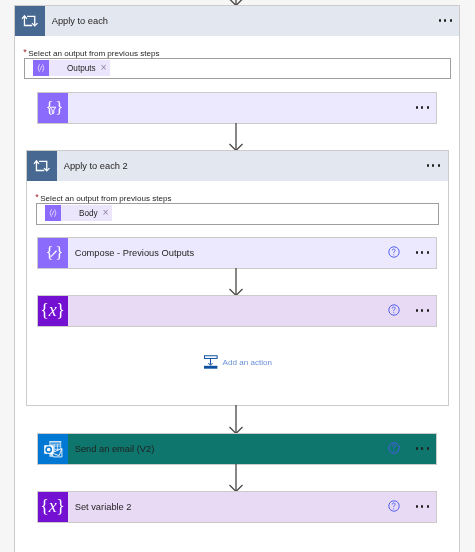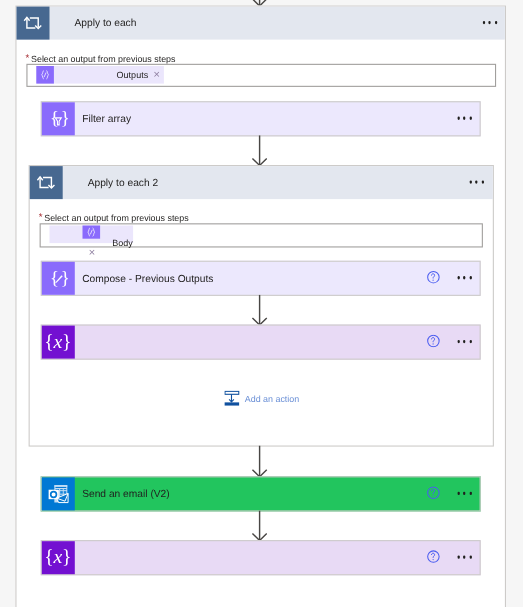--- a/index.html
+++ b/index.html
@@ -7,21 +7,21 @@
   body{width:475px;height:552px;overflow:hidden;background:#f6f6f6;
        font-family:"Liberation Sans",sans-serif;}
   .canvas{position:absolute;left:0;top:0;width:475px;height:552px;}
 
   
   .scope{position:absolute;box-sizing:border-box;background:#fff;border:1px solid #cdcbc9;}
   .scope-head{position:absolute;left:0;top:0;right:0;height:30px;background:#e3e7ef;}
   .scope-ic{position:absolute;left:0;top:0;width:30px;height:30px;background:#476890;
             display:flex;align-items:center;justify-content:center;}
   .scope-ttl{position:absolute;top:0;height:30px;display:flex;align-items:center;
-             font-size:9.3px;color:#201f1e;margin-left:16px;}
+             font-size:9.3px;color:#201f1e;}
 
   
   .card{position:absolute;box-sizing:border-box;border:1px solid #cdcbc9;}
   .card-ic{position:absolute;left:0;top:0;bottom:0;width:30px;
            display:flex;align-items:center;justify-content:center;}
   .braceglyph{font-family:"Liberation Serif",serif;font-size:17px;color:#fff;line-height:1;display:block;position:relative;top:-0.5px;left:1.4px;}
   .bracegap{display:inline-block;width:1.6px;}
   .glyph-overlay{position:absolute;left:4px;top:4.5px;}
   .varglyph{font-family:"Liberation Serif",serif;font-size:18px;color:#fff;line-height:1;display:block;letter-spacing:-0.3px;position:relative;top:-1.5px;left:-0.5px;}
   .varglyph i{font-style:italic;}
@@ -33,21 +33,21 @@
   .dots i{width:2.2px;height:2.2px;border-radius:50%;background:#201f1e;display:block;}
   .help{position:absolute;}
 
   
   .lbl{position:absolute;font-size:8.1px;color:#201f1e;white-space:nowrap;}
   .req{position:absolute;font-size:9px;color:#a4262c;line-height:1;}
   .inputbox{position:absolute;box-sizing:border-box;border:1px solid #a19f9d;background:#fff;}
   .token{position:absolute;display:flex;align-items:center;background:#ebe6fc;height:16px;}
   .token-ic{width:16px;height:16px;min-width:16px;background:#8a6bfc;
             display:flex;align-items:center;justify-content:center;}
-  .token-tx{font-size:8.2px;color:#201f1e;padding-left:18px;margin-left:39px;}
+  .token-tx{font-size:8.2px;color:#201f1e;padding-left:18px;}
   .token-x{font-family:"DejaVu Sans",sans-serif;font-size:8px;color:#8a7a9c;padding:0 3px 0 4.5px;line-height:1;}
 
   
   .arrow{position:absolute;}
 
   
   .addaction{position:absolute;display:flex;align-items:center;}
   .addaction .aa-tx{font-size:8.1px;color:#6a8fd6;padding-left:4.5px;}
   svg{display:block;}
 </style>
@@ -96,21 +96,20 @@
       </div>
     </div>
 
     <div class="card" style="left:22px;top:86px;width:400px;height:32px;background:#ece8fd;">
       <div class="card-ic" style="background:#8a6bfc;">
         <span class="braceglyph">{<span class="bracegap"></span>}</span>
         <svg class="glyph-overlay" width="22" height="22" viewBox="0 0 22 22">
         <path d="M8.3 9.2 L13.7 9.2 L11.75 12.1 L11.75 15.5 L10.25 15.5 L10.25 12.1 Z" fill="none" stroke="#fff" stroke-width="1.0" stroke-linejoin="miter"></path>
         </svg>
       </div>
-      <div class="card-ttl" style="left:36.7px;">Filter array</div>
       <div class="dots" style="left:377.8px;top:14.5px;">
         <i></i>
           <i></i>
           <i></i>
       </div>
     </div>
 
     <svg class="arrow" style="left:212.4px;top:117px;" width="18" height="28" viewBox="0 0 18 28">
       <path d="M9 0 L9 27" stroke="#484644" stroke-width="1.3" fill="none"></path>
       <path d="M2.5 21.0 L9 27.4 L15.5 21.0" stroke="#484644" stroke-width="1.3" fill="none"></path>
@@ -131,21 +130,21 @@
           <i></i>
             <i></i>
             <i></i>
         </div>
       </div>
 
       <div class="req" style="left:8.2px;top:42px;">*</div>
       <div class="lbl" style="left:13.2px;top:43px;">Select an output from previous steps</div>
 
       <div class="inputbox" style="left:9px;top:52px;width:403px;height:22px;">
-        <div class="token" style="left:8px;top:1px;flex-direction:column;">
+        <div class="token" style="left:8px;top:1px;">
           <div class="token-ic">
             <svg width="12" height="12" viewBox="0 0 12 12">
 <path d="M4.8 2.2 C3.7 2.2 4.0 5.35 2.9 6.0 C4.0 6.65 3.7 9.8 4.8 9.8" stroke="#fff" stroke-width="0.85" fill="none" opacity="0.8"></path>
 <path d="M7.2 2.2 C8.3 2.2 8.0 5.35 9.1 6.0 C8.0 6.65 8.3 9.8 7.2 9.8" stroke="#fff" stroke-width="0.85" fill="none" opacity="0.8"></path>
 <path d="M6.9 3.9 L5.1 8.1" stroke="#fff" stroke-width="0.85" fill="none" opacity="0.8"></path>
 </svg>
           </div>
           <div class="token-tx">Body</div>
           <div class="token-x">×</div>
         </div>
@@ -201,21 +200,21 @@
         </svg>
         <div class="aa-tx">Add an action</div>
       </div>
     </div>
 
     <svg class="arrow" style="left:212.4px;top:399px;" width="18" height="29" viewBox="0 0 18 29">
       <path d="M9 0 L9 28" stroke="#484644" stroke-width="1.3" fill="none"></path>
       <path d="M2.5 22.0 L9 28.4 L15.5 22.0" stroke="#484644" stroke-width="1.3" fill="none"></path>
     </svg>
 
-    <div class="card" style="left:22px;top:427px;width:400px;height:32px;background:#22c55e;">
+    <div class="card" style="left:22px;top:427px;width:400px;height:32px;background:#0f766e;">
       <div class="card-ic" style="background:#0078d4;">
         <svg width="24" height="24" viewBox="0 0 24 24">
 <g opacity="0.95">
   <rect x="8.4" y="4.2" width="11.8" height="15.6" fill="#cfe4f7"></rect>
   <rect x="8.4" y="4.2" width="11.8" height="1.1" fill="#e8f2fb"></rect>
   <rect x="9.4" y="5.6" width="9.9" height="1.0" fill="#0078d4"></rect>
   <rect x="9.4" y="7.6" width="3.3" height="0.9" fill="#0078d4"></rect>
   <rect x="13.7" y="7.6" width="2.4" height="1.0" fill="#1b87da"></rect>
   <rect x="16.9" y="7.6" width="2.4" height="1.0" fill="#1b87da"></rect>
   <rect x="13.7" y="9.5" width="2.4" height="2.3" fill="#1b87da"></rect>
@@ -247,20 +246,21 @@
 
     <svg class="arrow" style="left:212.4px;top:458px;" width="18" height="28" viewBox="0 0 18 28">
       <path d="M9 0 L9 27" stroke="#484644" stroke-width="1.3" fill="none"></path>
       <path d="M2.5 21.0 L9 27.4 L15.5 21.0" stroke="#484644" stroke-width="1.3" fill="none"></path>
     </svg>
 
     <div class="card" style="left:22px;top:485px;width:400px;height:32px;background:#e8daf5;">
       <div class="card-ic" style="background:#7310d1;">
         <span class="varglyph">{<i>x</i>}</span>
       </div>
+      <div class="card-ttl" style="left:36.7px;">Set variable 2</div>
       <svg class="help" style="left:349.5px;top:8.3px;" width="12" height="12" viewBox="0 0 12 12">
         <circle cx="6" cy="6" r="5.2" fill="none" stroke="#4a5cf0" stroke-width="0.95"></circle>
         <path d="M4.25 4.5 C4.25 3.05 5.6 2.6 6.45 3.1 C7.45 3.7 7.25 5.05 6.2 5.75 C5.75 6.05 5.75 6.5 5.75 7.15" fill="none" stroke="#4a5cf0" stroke-width="0.9"></path>
         <circle cx="5.75" cy="8.7" r="0.55" fill="#4a5cf0"></circle>
       </svg>
       <div class="dots" style="left:377.8px;top:14.5px;">
         <i></i>
           <i></i>
           <i></i>
       </div>

